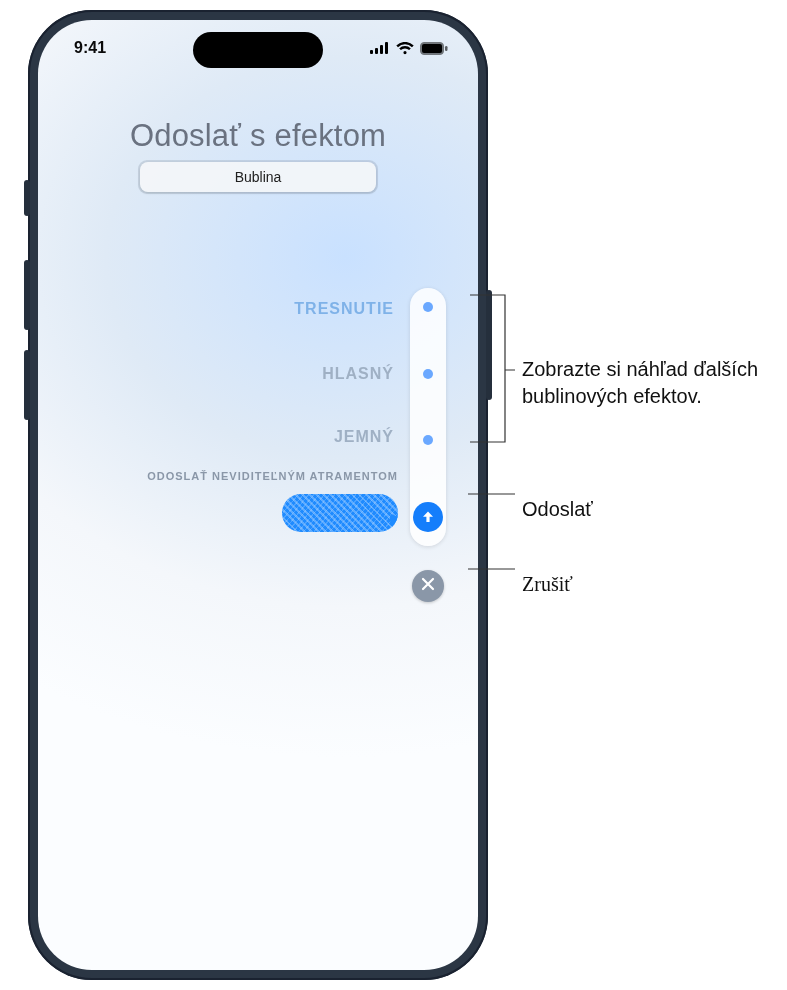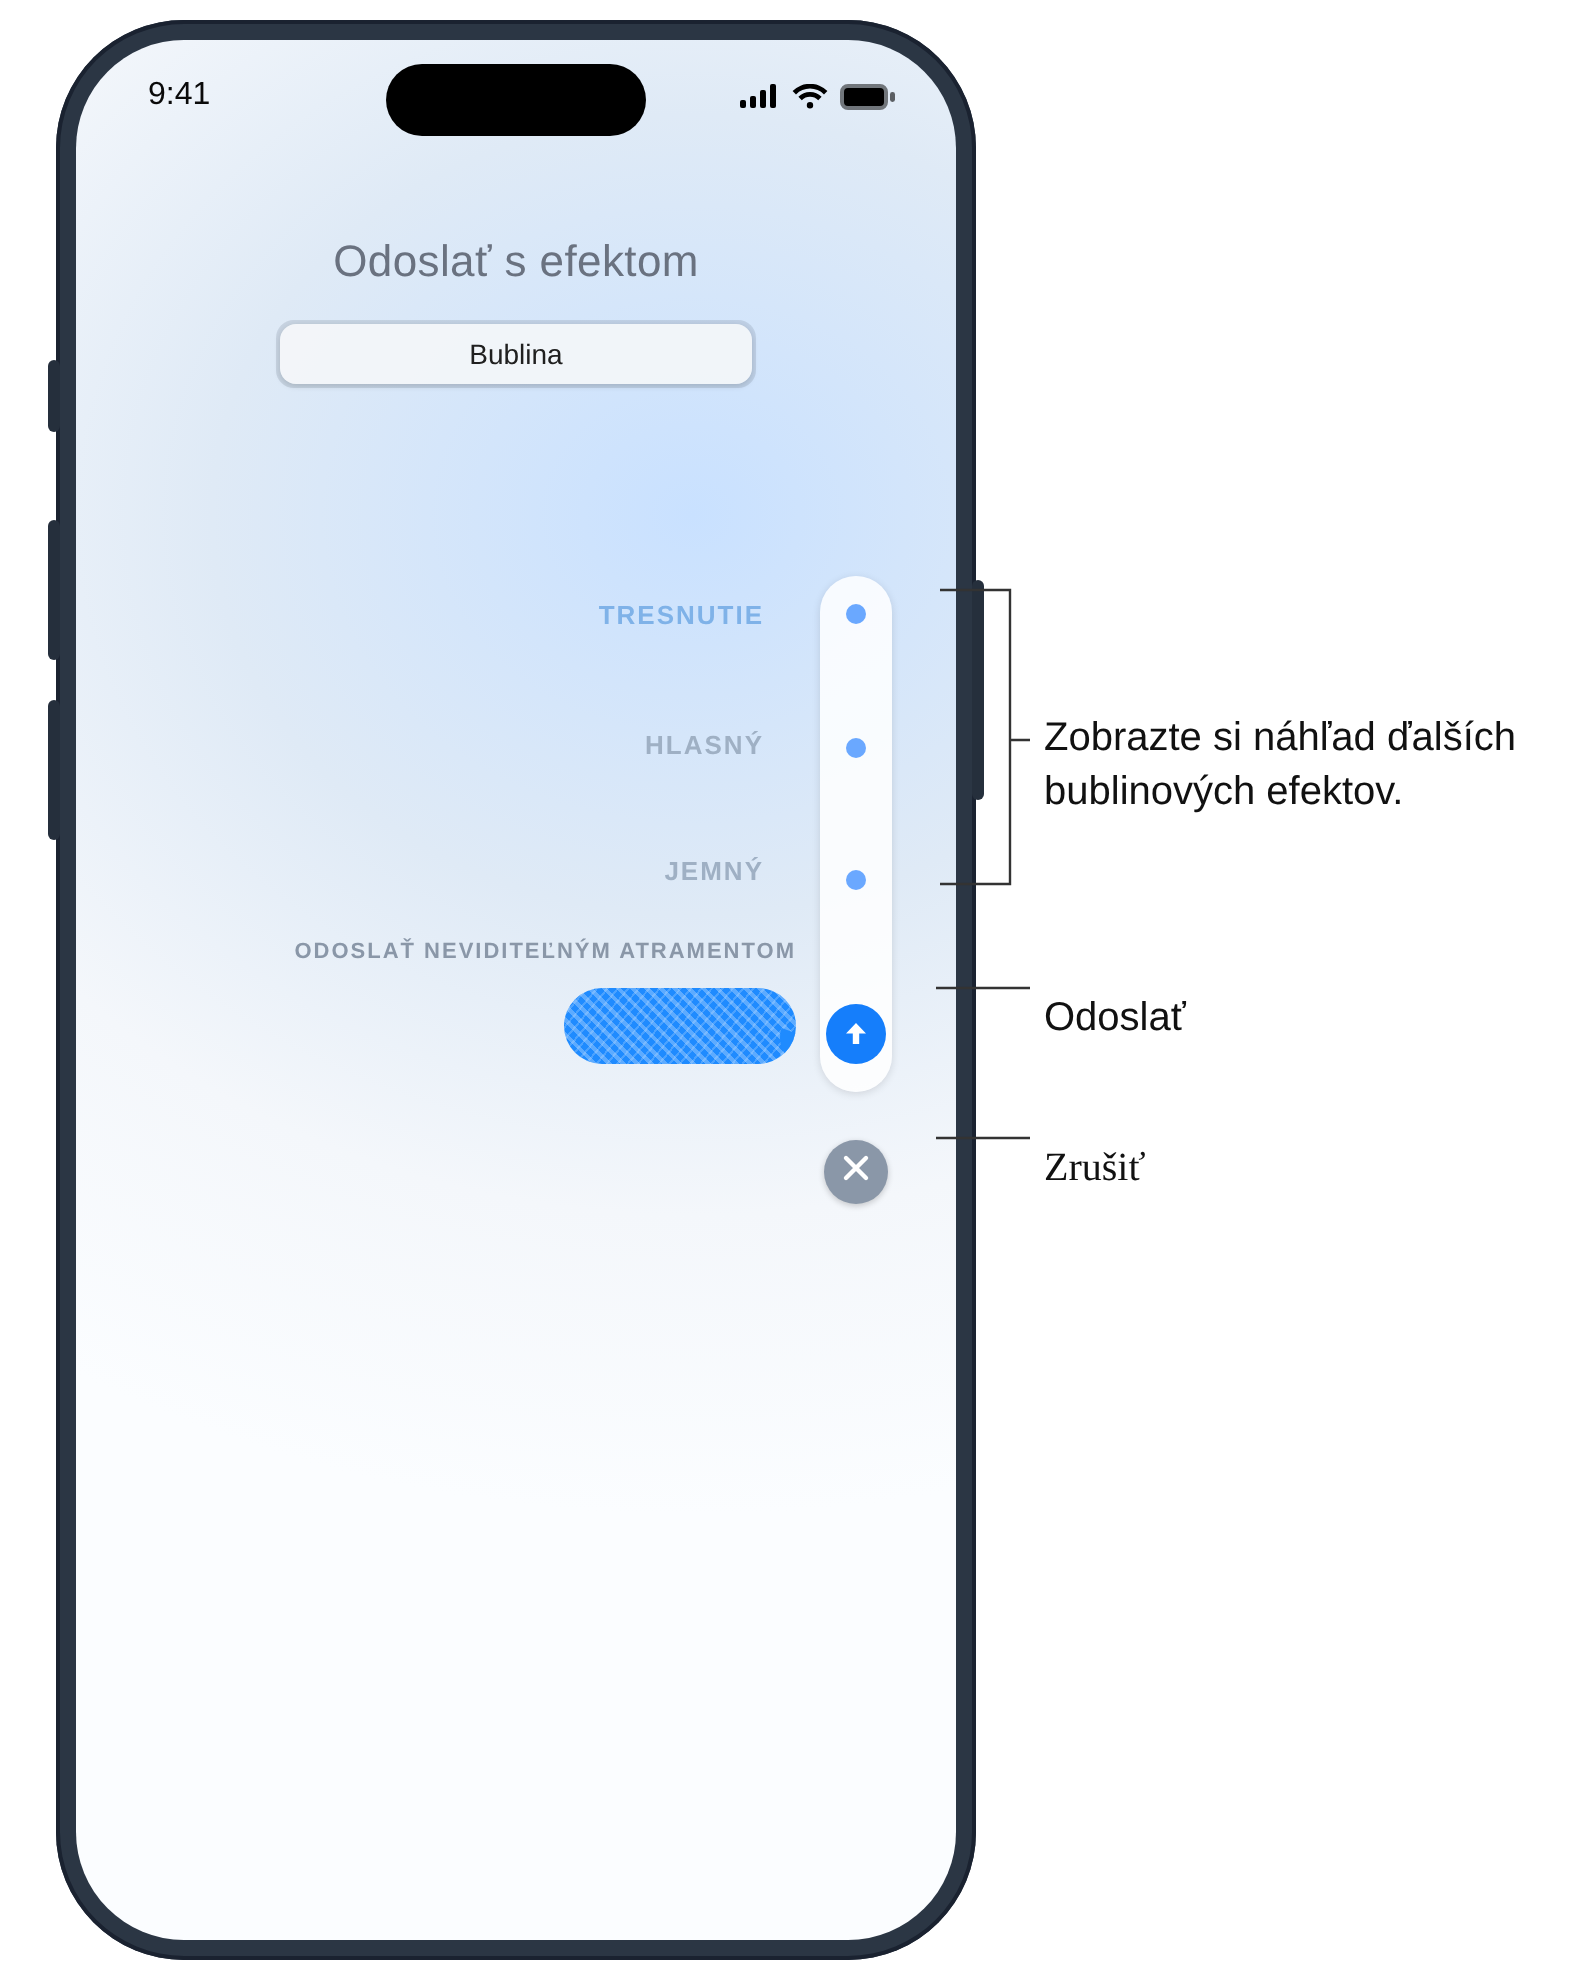--- a/index.html
+++ b/index.html
@@ -52,33 +52,33 @@
   }
   .status-bar {
     position: absolute;
     top: 0; left: 0; right: 0;
     height: 56px;
     display: flex;
     justify-content: space-between;
     align-items: center;
     padding: 0 30px 0 36px;
     font-size: 16px;
-    font-weight: 400;
+    font-weight: 700;
     color: #0a0a0a;
     z-index: 5;
   }
   .status-right { display: flex; align-items: center; gap: 6px; }
   .status-right svg { display: block; }
 
   .screen-title {
     position: absolute;
     top: 98px;
     left: 0; right: 0;
     text-align: center;
-    font-size: 22px;
+    font-size: 31px;
     font-weight: 400;
     color: #6a7280;
     letter-spacing: 0.2px;
   }
   .segmented {
     position: absolute;
     top: 140px;
     left: 50%;
     transform: translateX(-50%);
     display: flex;
@@ -129,22 +129,22 @@
     border-radius: 50%;
     display: flex;
     align-items: center;
     justify-content: center;
     cursor: pointer;
   }
   .send-btn svg { display: block; }
 
   .effect-label {
     position: absolute;
-    right: 96px;
-    font-size: 13px;
+    right: 84px;
+    font-size: 16px;
     font-weight: 600;
     letter-spacing: 1px;
     color: #7fb2e8;
     text-align: right;
   }
   .effect-label.muted { color: #9fb0c4; }
   .lbl-1 { top: 280px; }
   .lbl-2 { top: 345px; }
   .lbl-3 { top: 408px; }
   .lbl-4 { top: 450px; right: 80px; color:#8a97a8; font-size:11px; }

